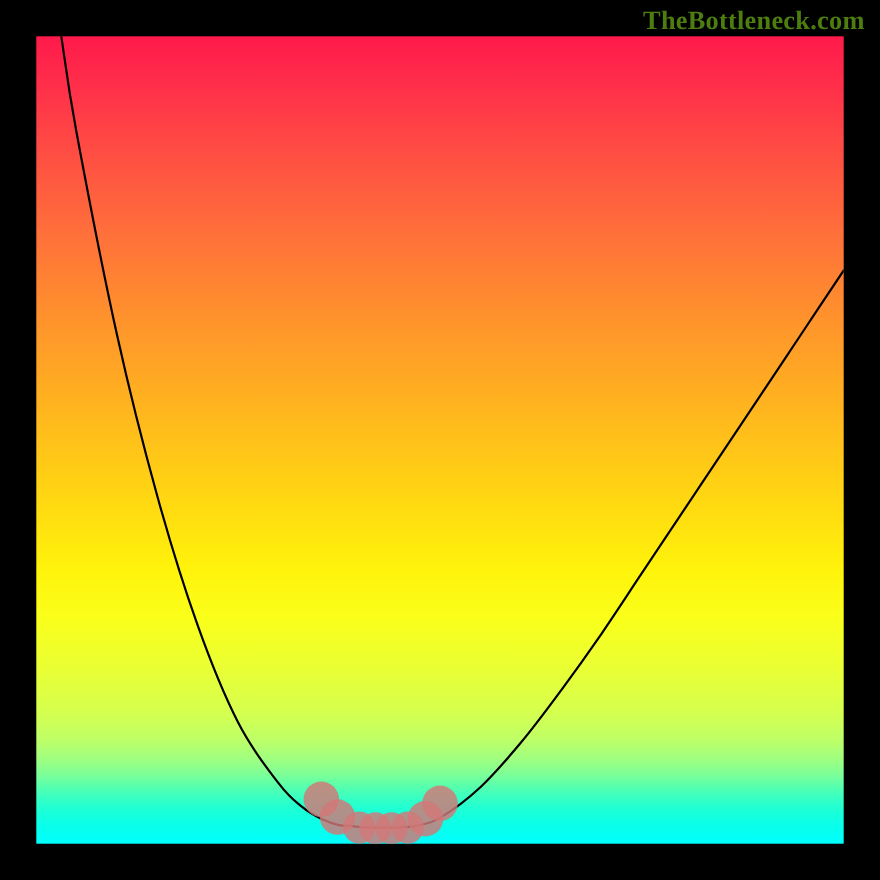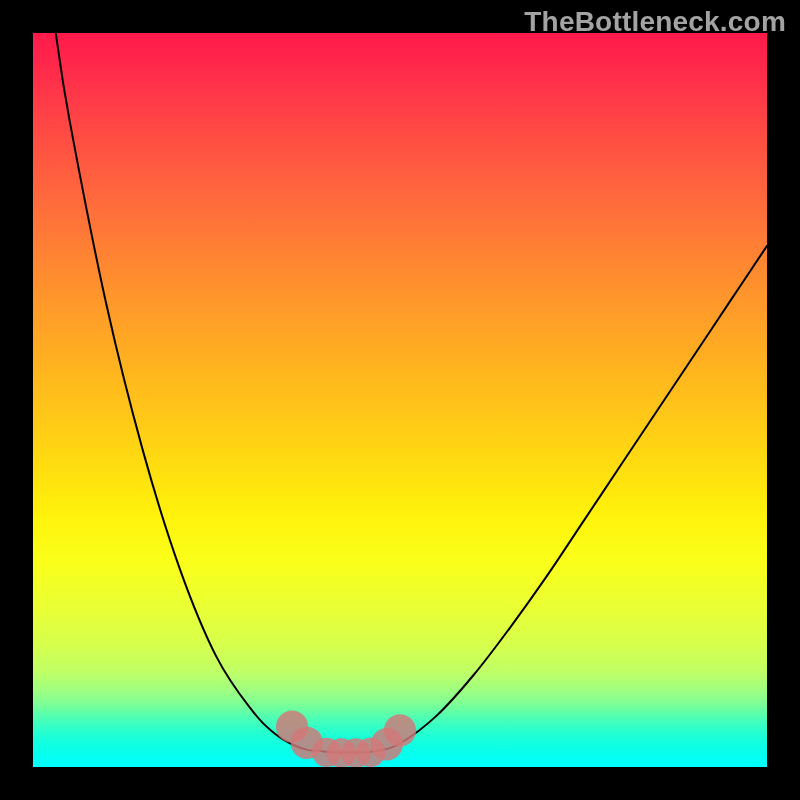--- a/index.html
+++ b/index.html
@@ -48,25 +48,26 @@
       #1affd8 96%,
       #0bffe8 97.5%,
       #03fff5 99%,
       #00ffff 100%
     );
   }
   .watermark {
     position: absolute;
     top: 6px;
     right: 14px;
-    font-size: 28px;
+    font-size: 24px;
     font-weight: 600;
-    color: #a3a3a3;
+    color: #4d7c0f;
     letter-spacing: 0.2px;
     user-select: none;
+    font-family: Liberation Serif, serif;
   }
   svg.curves {
     position: absolute;
     left: 0;
     top: 0;
     width: 734px;
     height: 734px;
   }
   .curve-path {
     fill: none;

